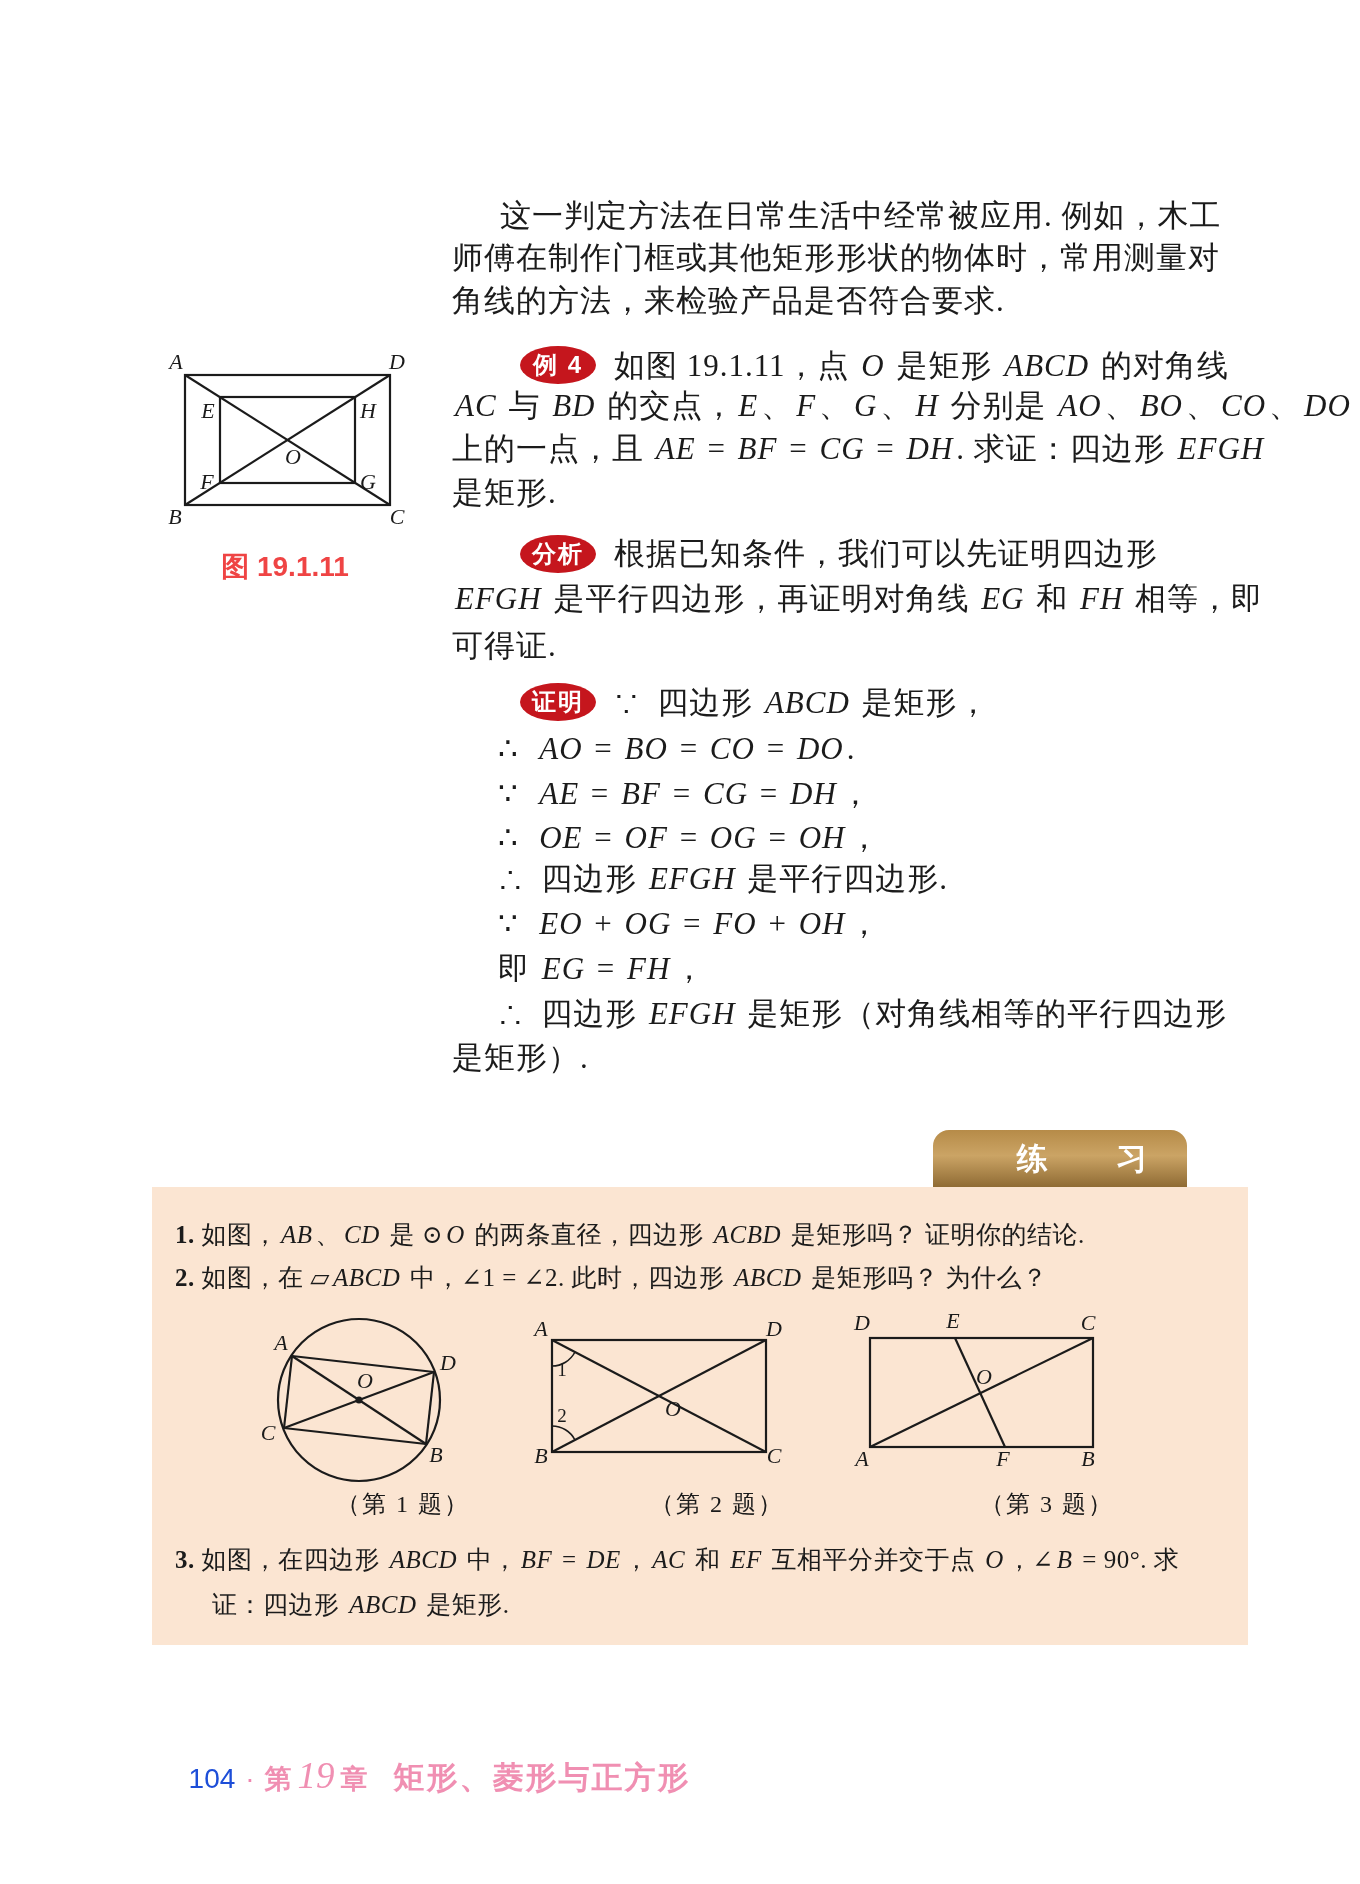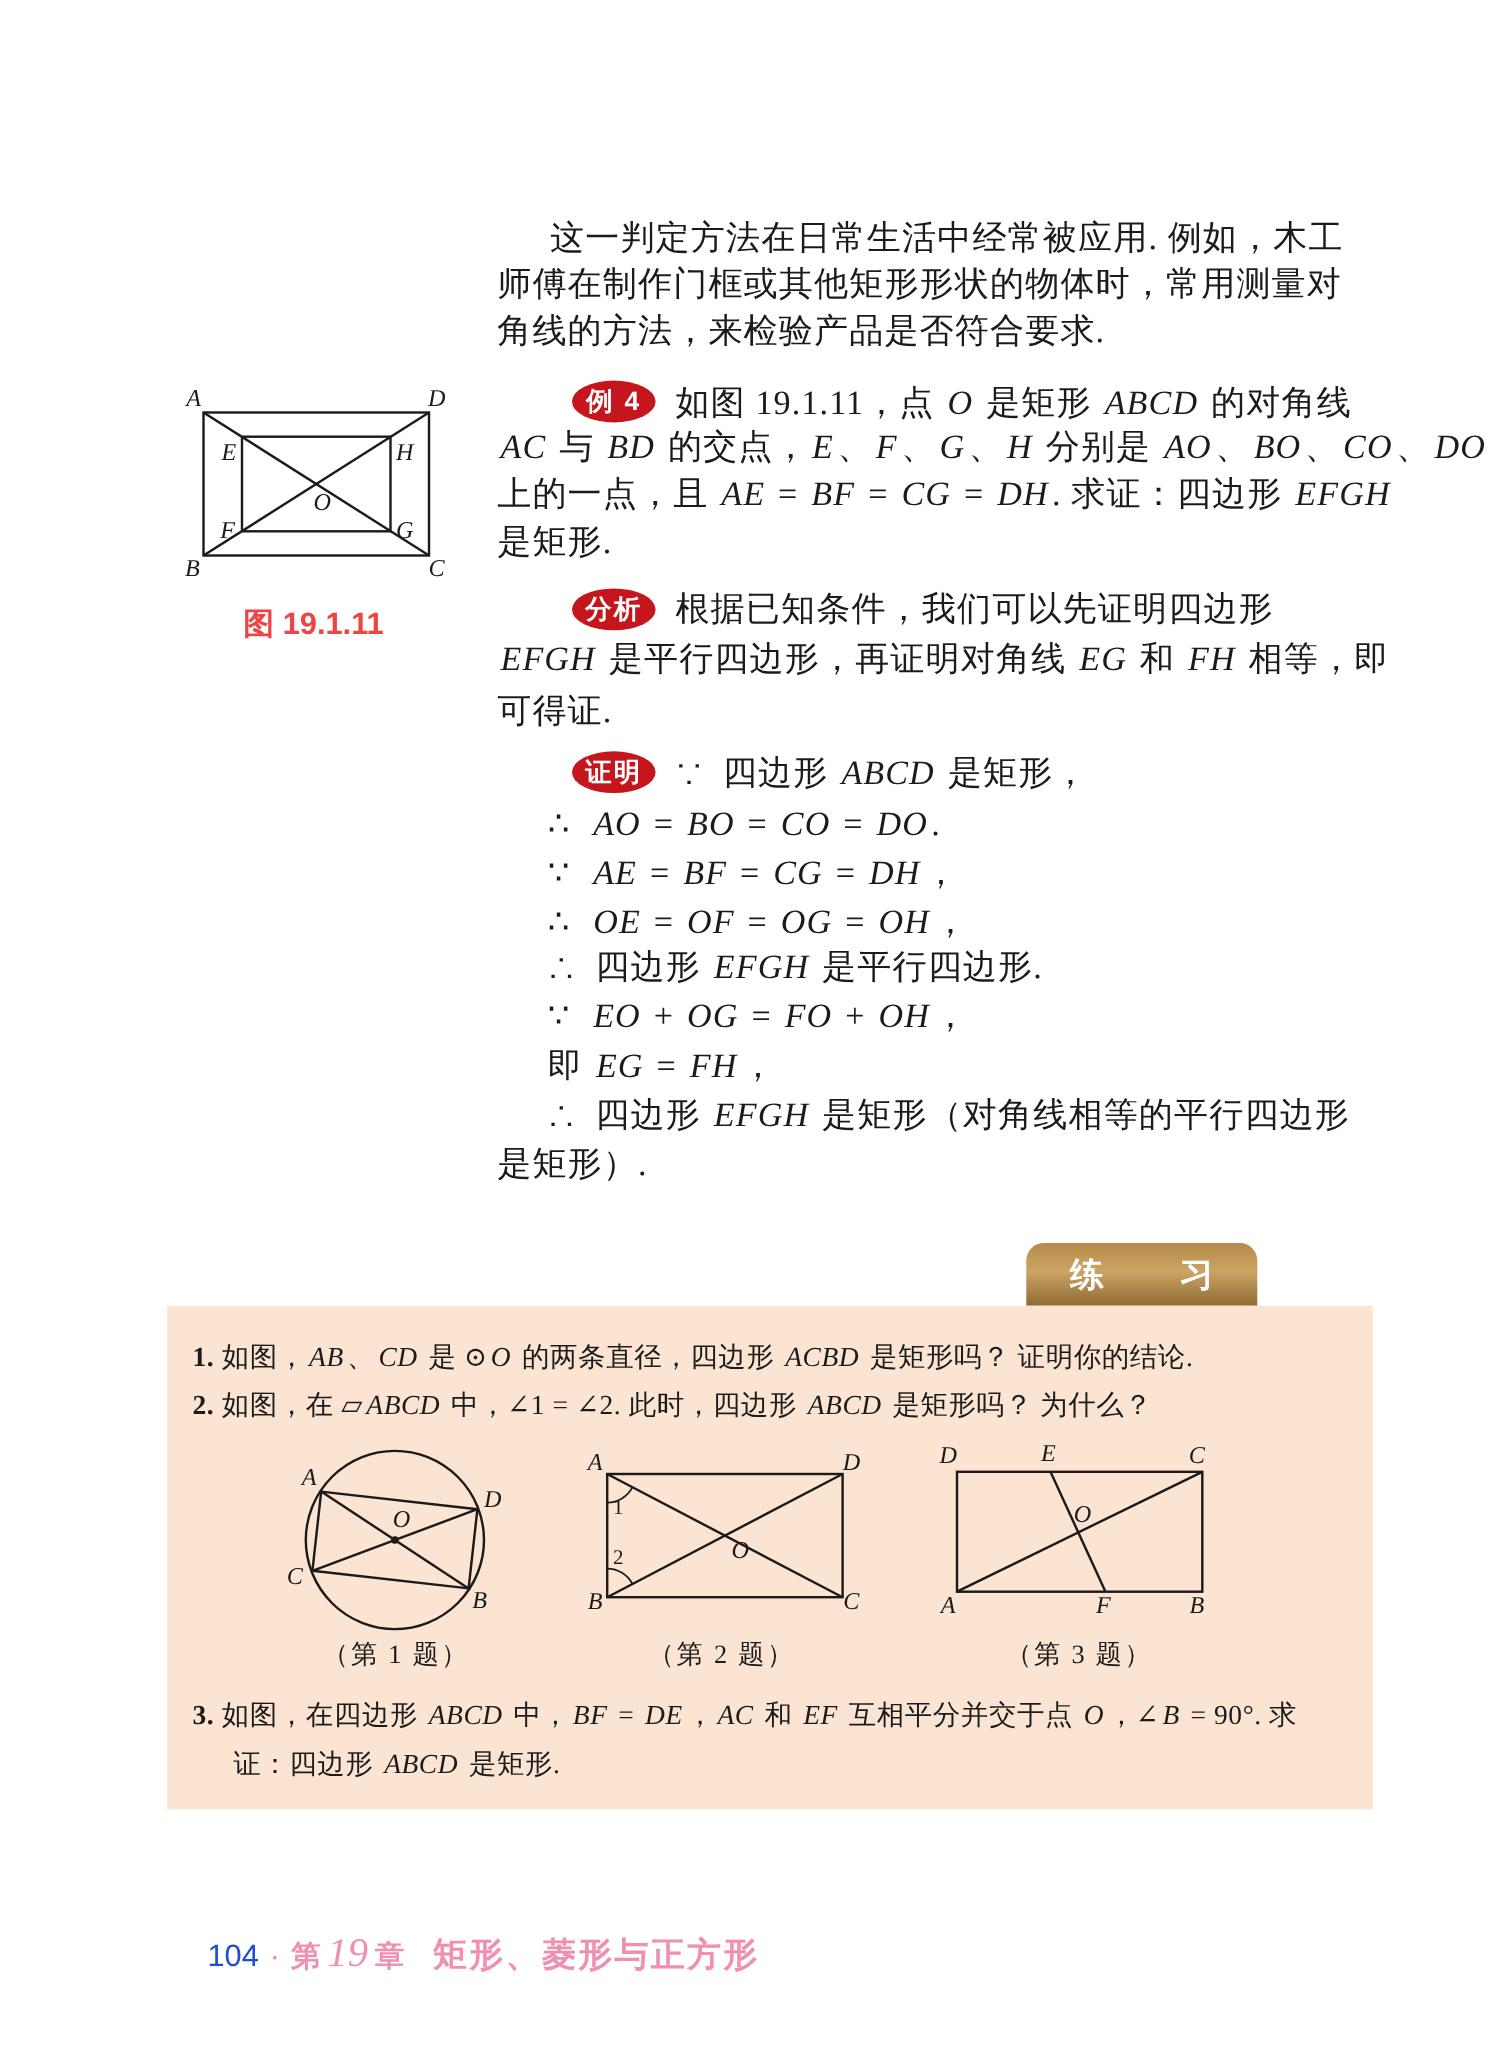--- a/index.html
+++ b/index.html
@@ -18,23 +18,23 @@
   svg text{font-family:"Liberation Serif","DejaVu Serif",serif;font-style:italic;
            font-size:22px;fill:#1b1b1b;}
   svg .ang{font-size:19px;font-style:normal;}
   .panel{position:absolute;left:152px;top:1187px;width:1096px;height:458px;
          background:#fbe5d2;}
   .tab{position:absolute;left:933px;top:1130px;width:210px;height:57px;
        border-radius:16px 16px 0 0;
        background:linear-gradient(180deg,#b68b48 0%,#cba465 45%,#8f6b34 100%);
        color:#ffffff;font-family:"Liberation Sans","DejaVu Sans",sans-serif;
        font-weight:bold;font-size:31px;display:flex;align-items:center;justify-content:center;
-       letter-spacing:30px;text-indent:30px;}
+       letter-spacing:30px;text-indent:30px;padding-left:44px;}
   .prob{position:absolute;font-size:25px;line-height:34px;white-space:pre;letter-spacing:0.5px;}
-  .pcap{position:absolute;text-align:center;font-size:24px;letter-spacing:2px;}
+  .pcap{position:absolute;text-align:right;font-size:24px;letter-spacing:2px;}
   .footer{position:absolute;left:173px;top:1722px;font-size:28px;white-space:pre;
           font-family:"Liberation Sans","DejaVu Sans",sans-serif;}
   .footer .num{color:#1d4ed8;}
   .footer .dot{color:#ef87b0;margin:0 10px;}
   .footer .chap{color:#f08fb2;font-weight:bold;font-size:27px;}
   .footer .chapno{color:#f08fb2;font-style:italic;font-size:37px;
                   font-family:"Liberation Serif","DejaVu Serif",serif;margin:0 6px;}
   .footer .title{color:#f08fb2;font-weight:bold;font-size:31px;margin-left:26px;letter-spacing:2px;}
 </style>
 </head>

